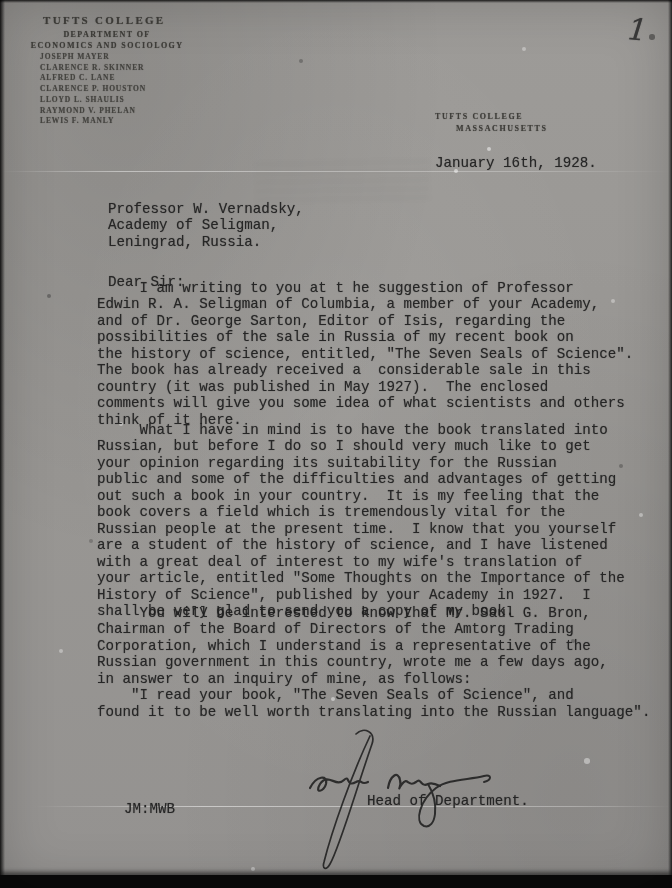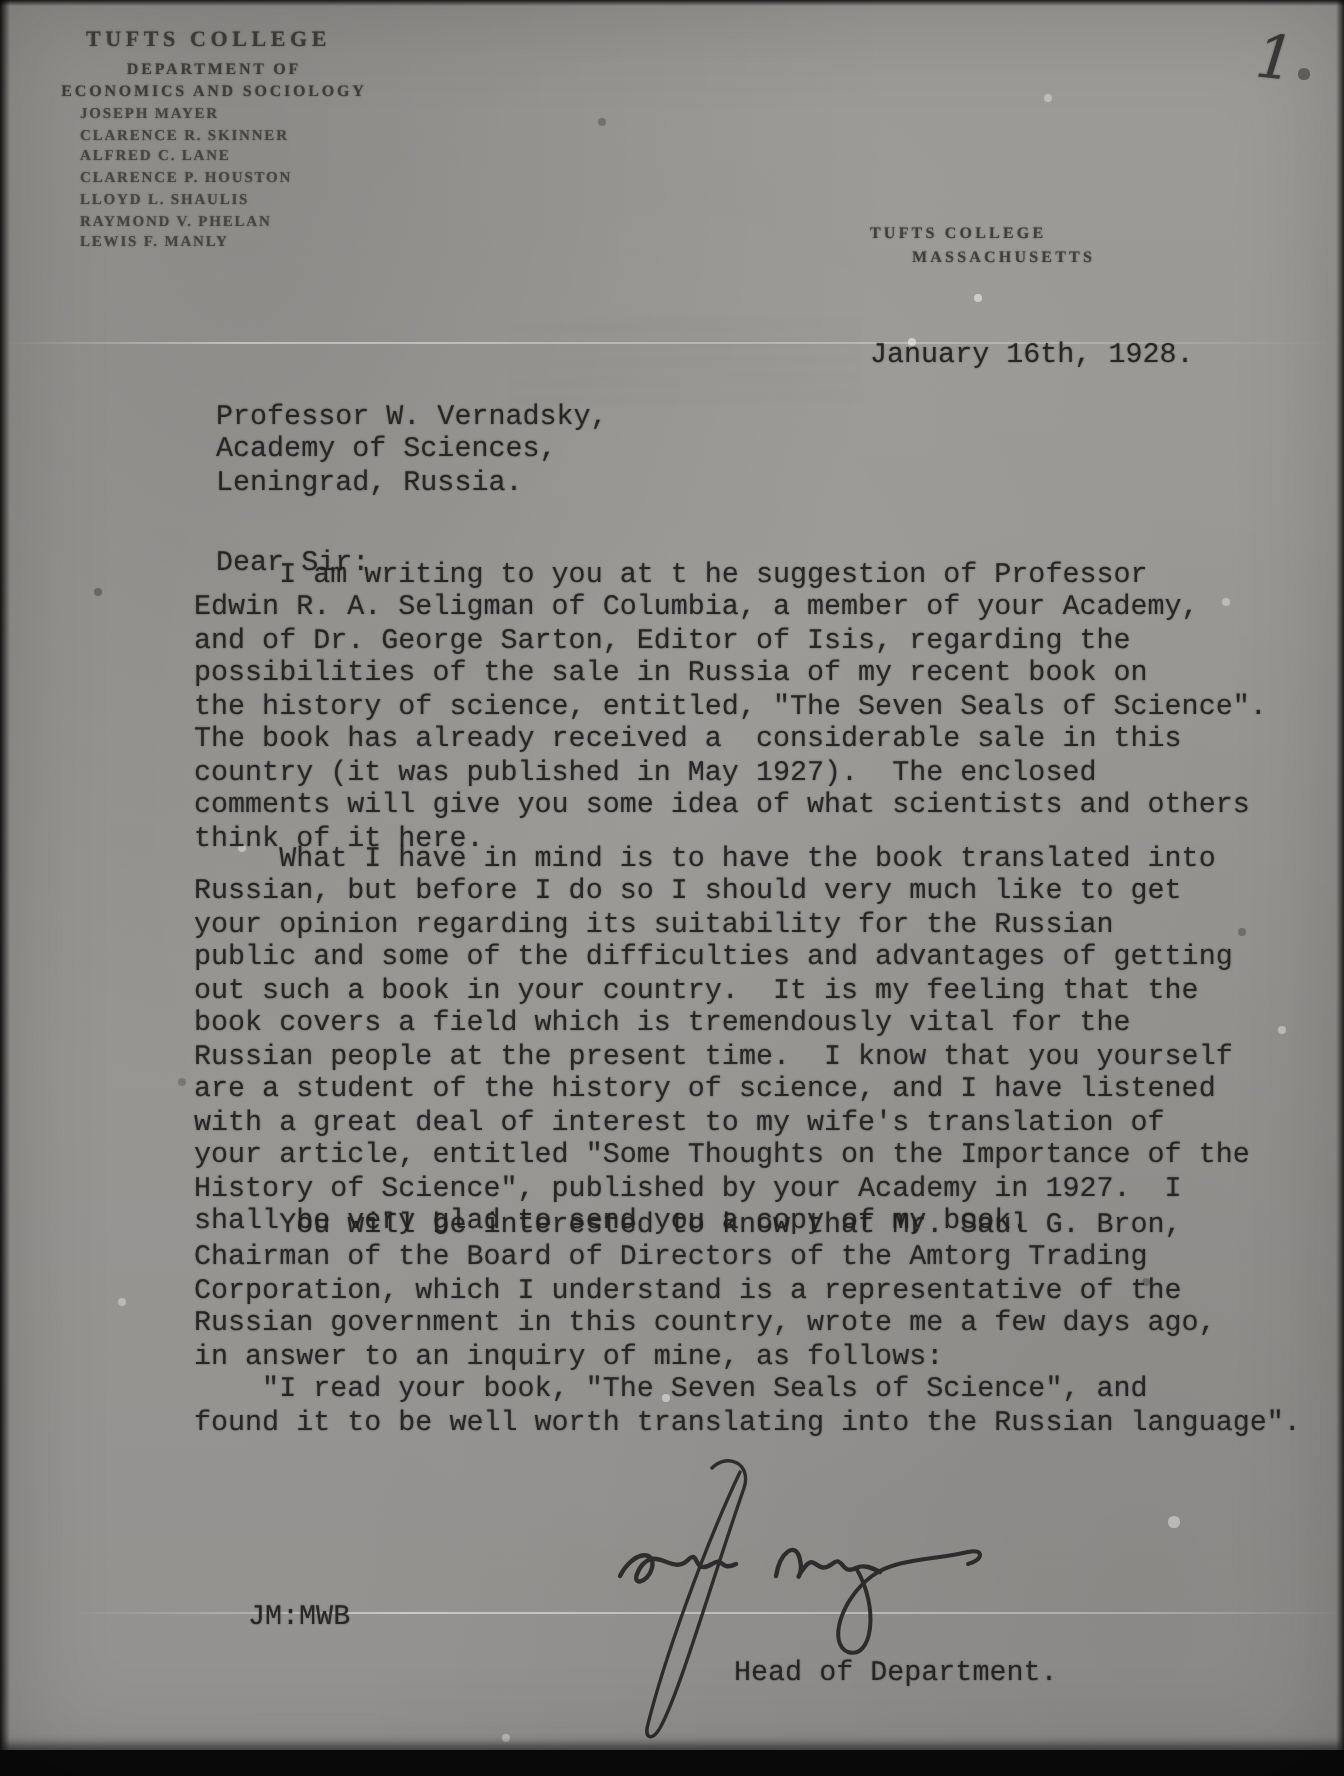--- a/index.html
+++ b/index.html
@@ -63,21 +63,21 @@
     332px 698px 0 1px rgba(255,255,255,.45), 586px 760px 0 2px rgba(255,255,255,.4),
     252px 868px 0 1px rgba(255,255,255,.4), 612px 300px 0 1px rgba(255,255,255,.35),
     60px 650px 0 1px rgba(255,255,255,.35), 455px 170px 0 1px rgba(255,255,255,.5),
     523px 48px 0 1px rgba(255,255,255,.35), 640px 514px 0 1px rgba(255,255,255,.4);}
   .speck-dark{position:absolute;top:0;left:0;width:2px;height:2px;border-radius:50%;
     box-shadow:48px 295px 0 1px rgba(30,30,30,.35), 620px 465px 0 1px rgba(30,30,30,.3),
     572px 640px 0 1px rgba(30,30,30,.3), 90px 540px 0 1px rgba(30,30,30,.25),
     300px 60px 0 1px rgba(30,30,30,.3), 651px 36px 0 2px rgba(30,30,30,.45);}
 
   .signature-svg{position:absolute;left:288px;top:726px;z-index:5;}
-  .sig-title{z-index:4;margin-top:36px;}
+  .sig-title{z-index:4;}
 </style>
 </head>
 <body>
 
 <div class="scan">
 
   <div class="vignette"></div>
   <div class="edge-left"></div>
   <div class="edge-top"></div>
   <div class="edge-right"></div>
@@ -97,23 +97,23 @@
 CLARENCE P. HOUSTON
 LLOYD L. SHAULIS
 RAYMOND V. PHELAN
 LEWIS F. MANLY</div>
   <div class="lh lh-dept"><span>DEPARTMENT OF</span>
 <span>ECONOMICS AND SOCIOLOGY</span></div>
 
   <div class="lh campus1">TUFTS COLLEGE</div>
   <div class="lh campus2">MASSACHUSETTS</div>
 
-  <div class="tw" style="left:435px;top:155px;margin-top:15px;">January 16th, 1928.</div>
+  <div class="tw" style="left:435px;top:155px;">January 16th, 1928.</div>
   <div class="tw" style="left:108px;top:201px;">Professor W. Vernadsky,
-Academy of Sciences,
+Academy of Seligman,
 Leningrad, Russia.</div>
   <div class="tw" style="left:108px;top:258px;margin-top:16px;">Dear Sir:</div>
   <div class="tw" style="left:97px;top:280px;font-family:Liberation Mono, monospace;">     I am writing to you at t he suggestion of Professor
 Edwin R. A. Seligman of Columbia, a member of your Academy,
 and of Dr. George Sarton, Editor of Isis, regarding the
 possibilities of the sale in Russia of my recent book on
 the history of science, entitled, "The Seven Seals of Science".
 The book has already received a  considerable sale in this
 country (it was published in May 1927).  The enclosed
 comments will give you some idea of what scientists and others

